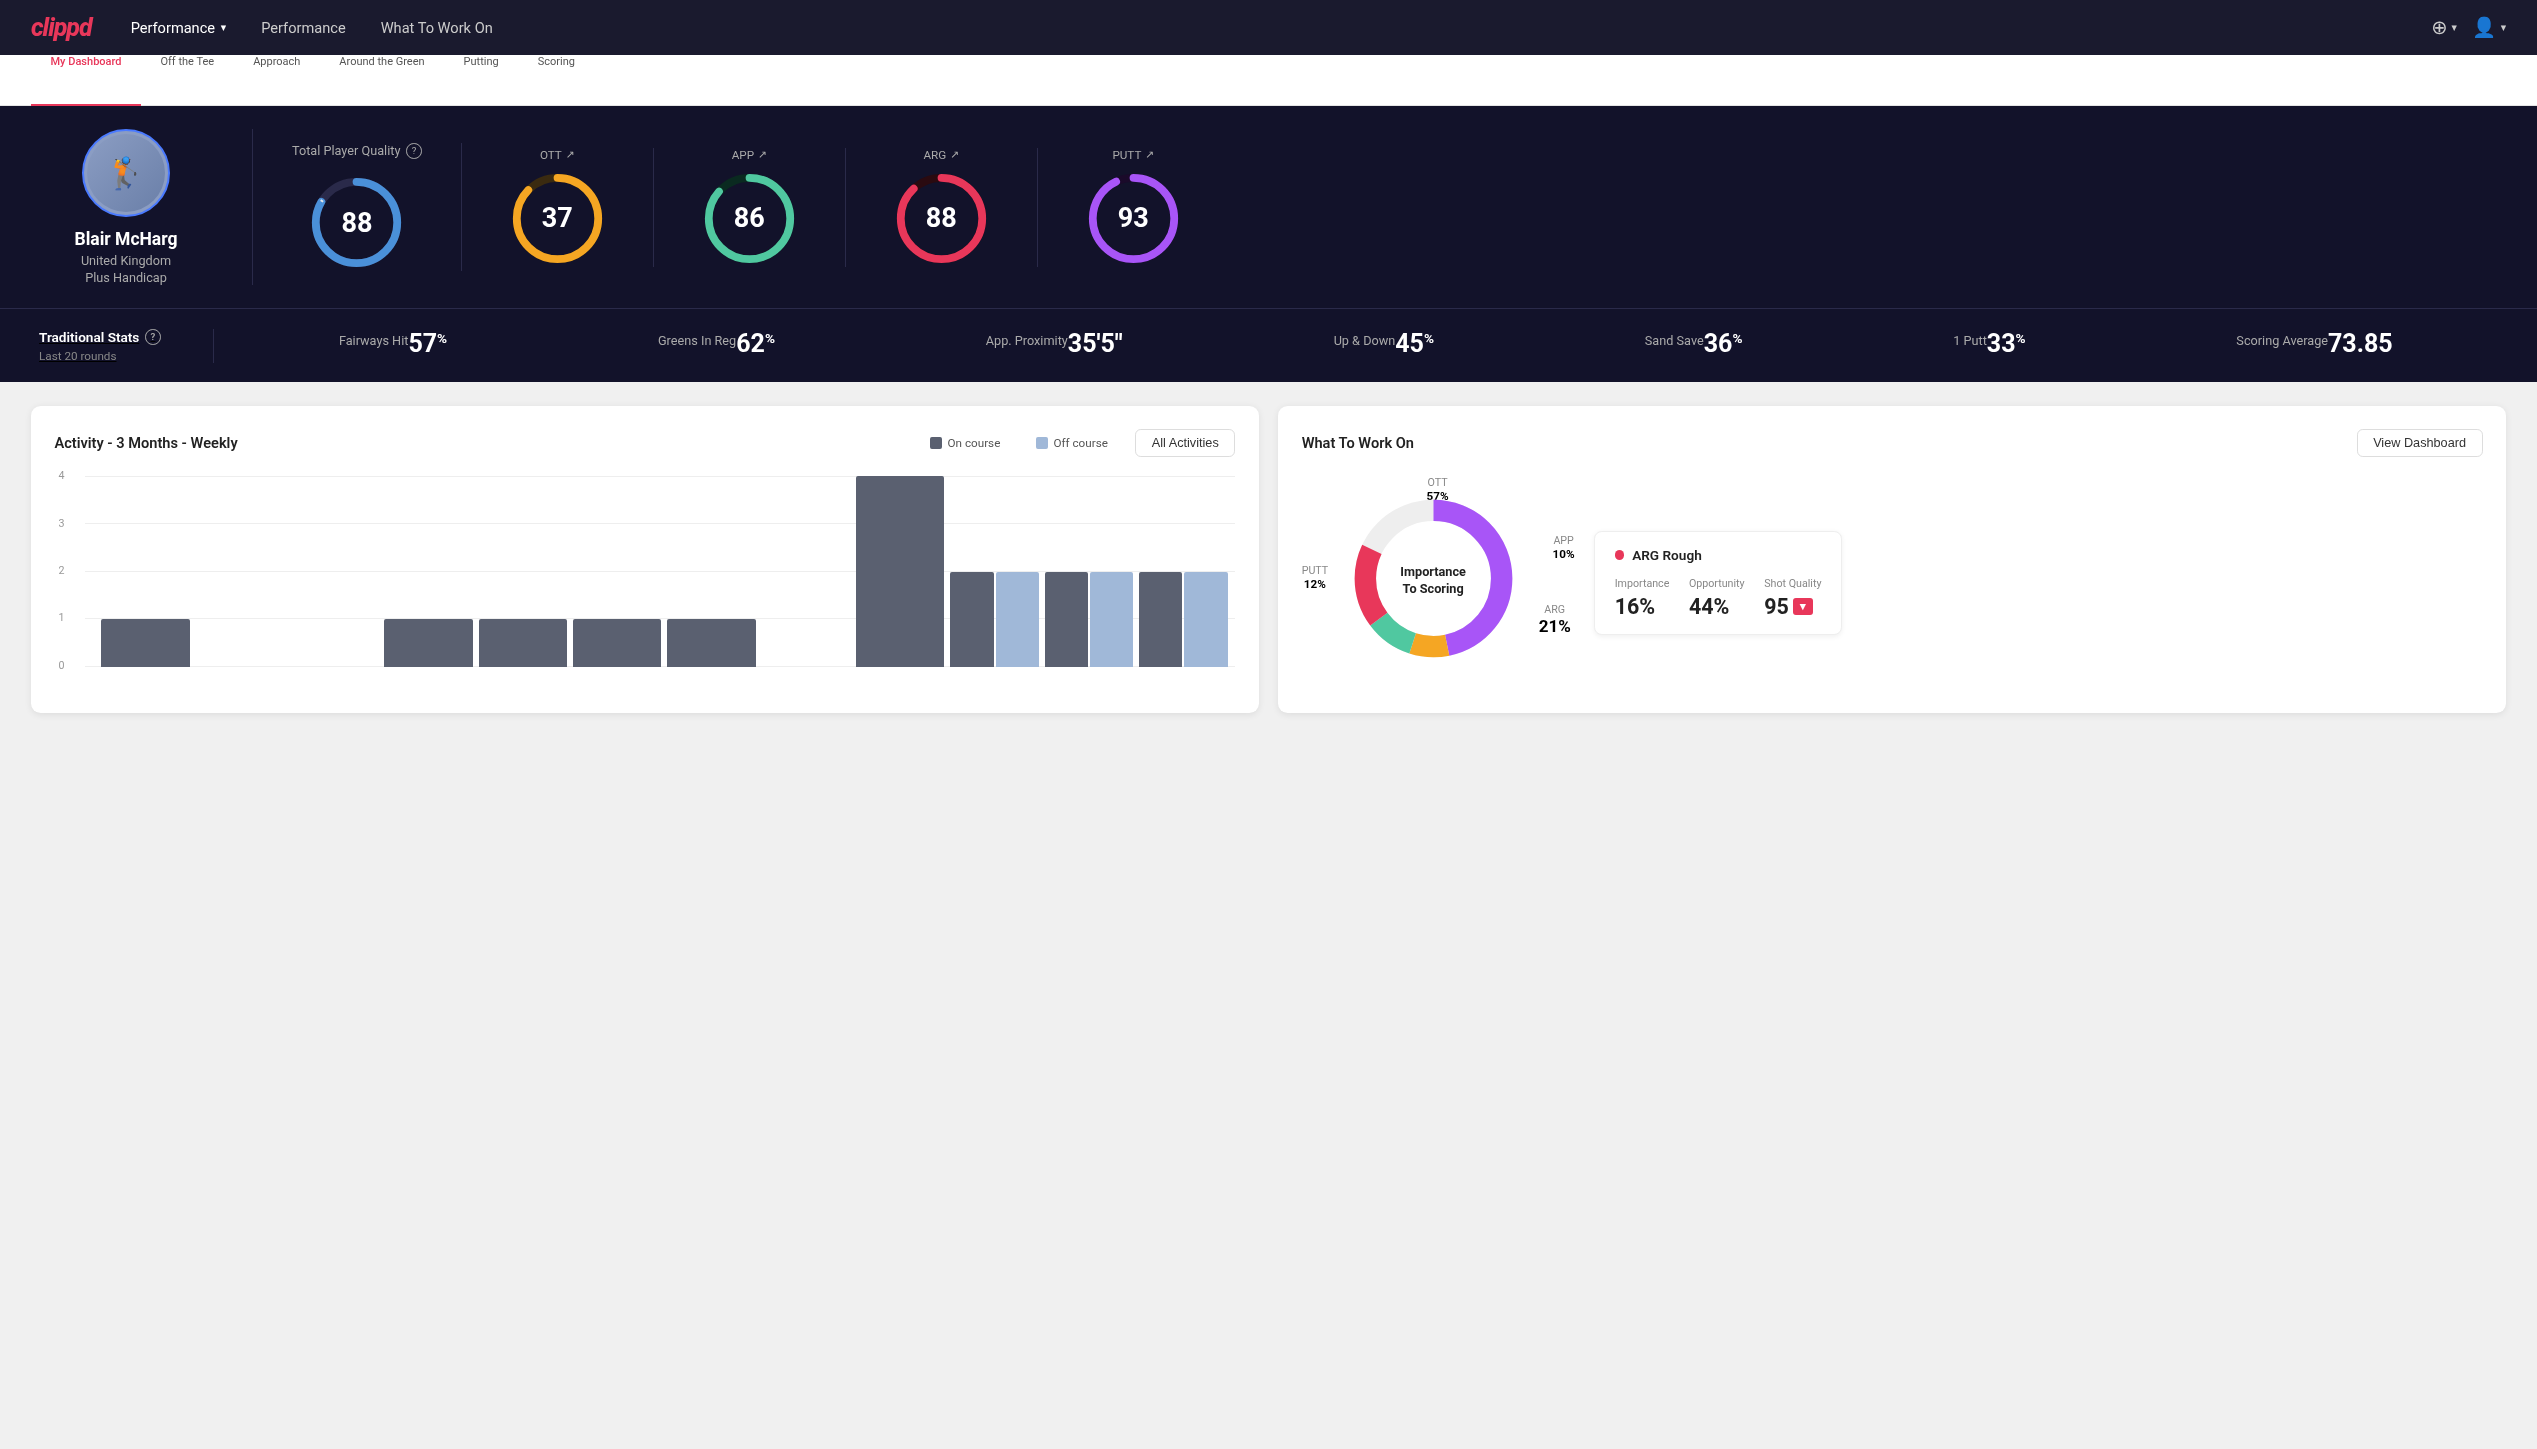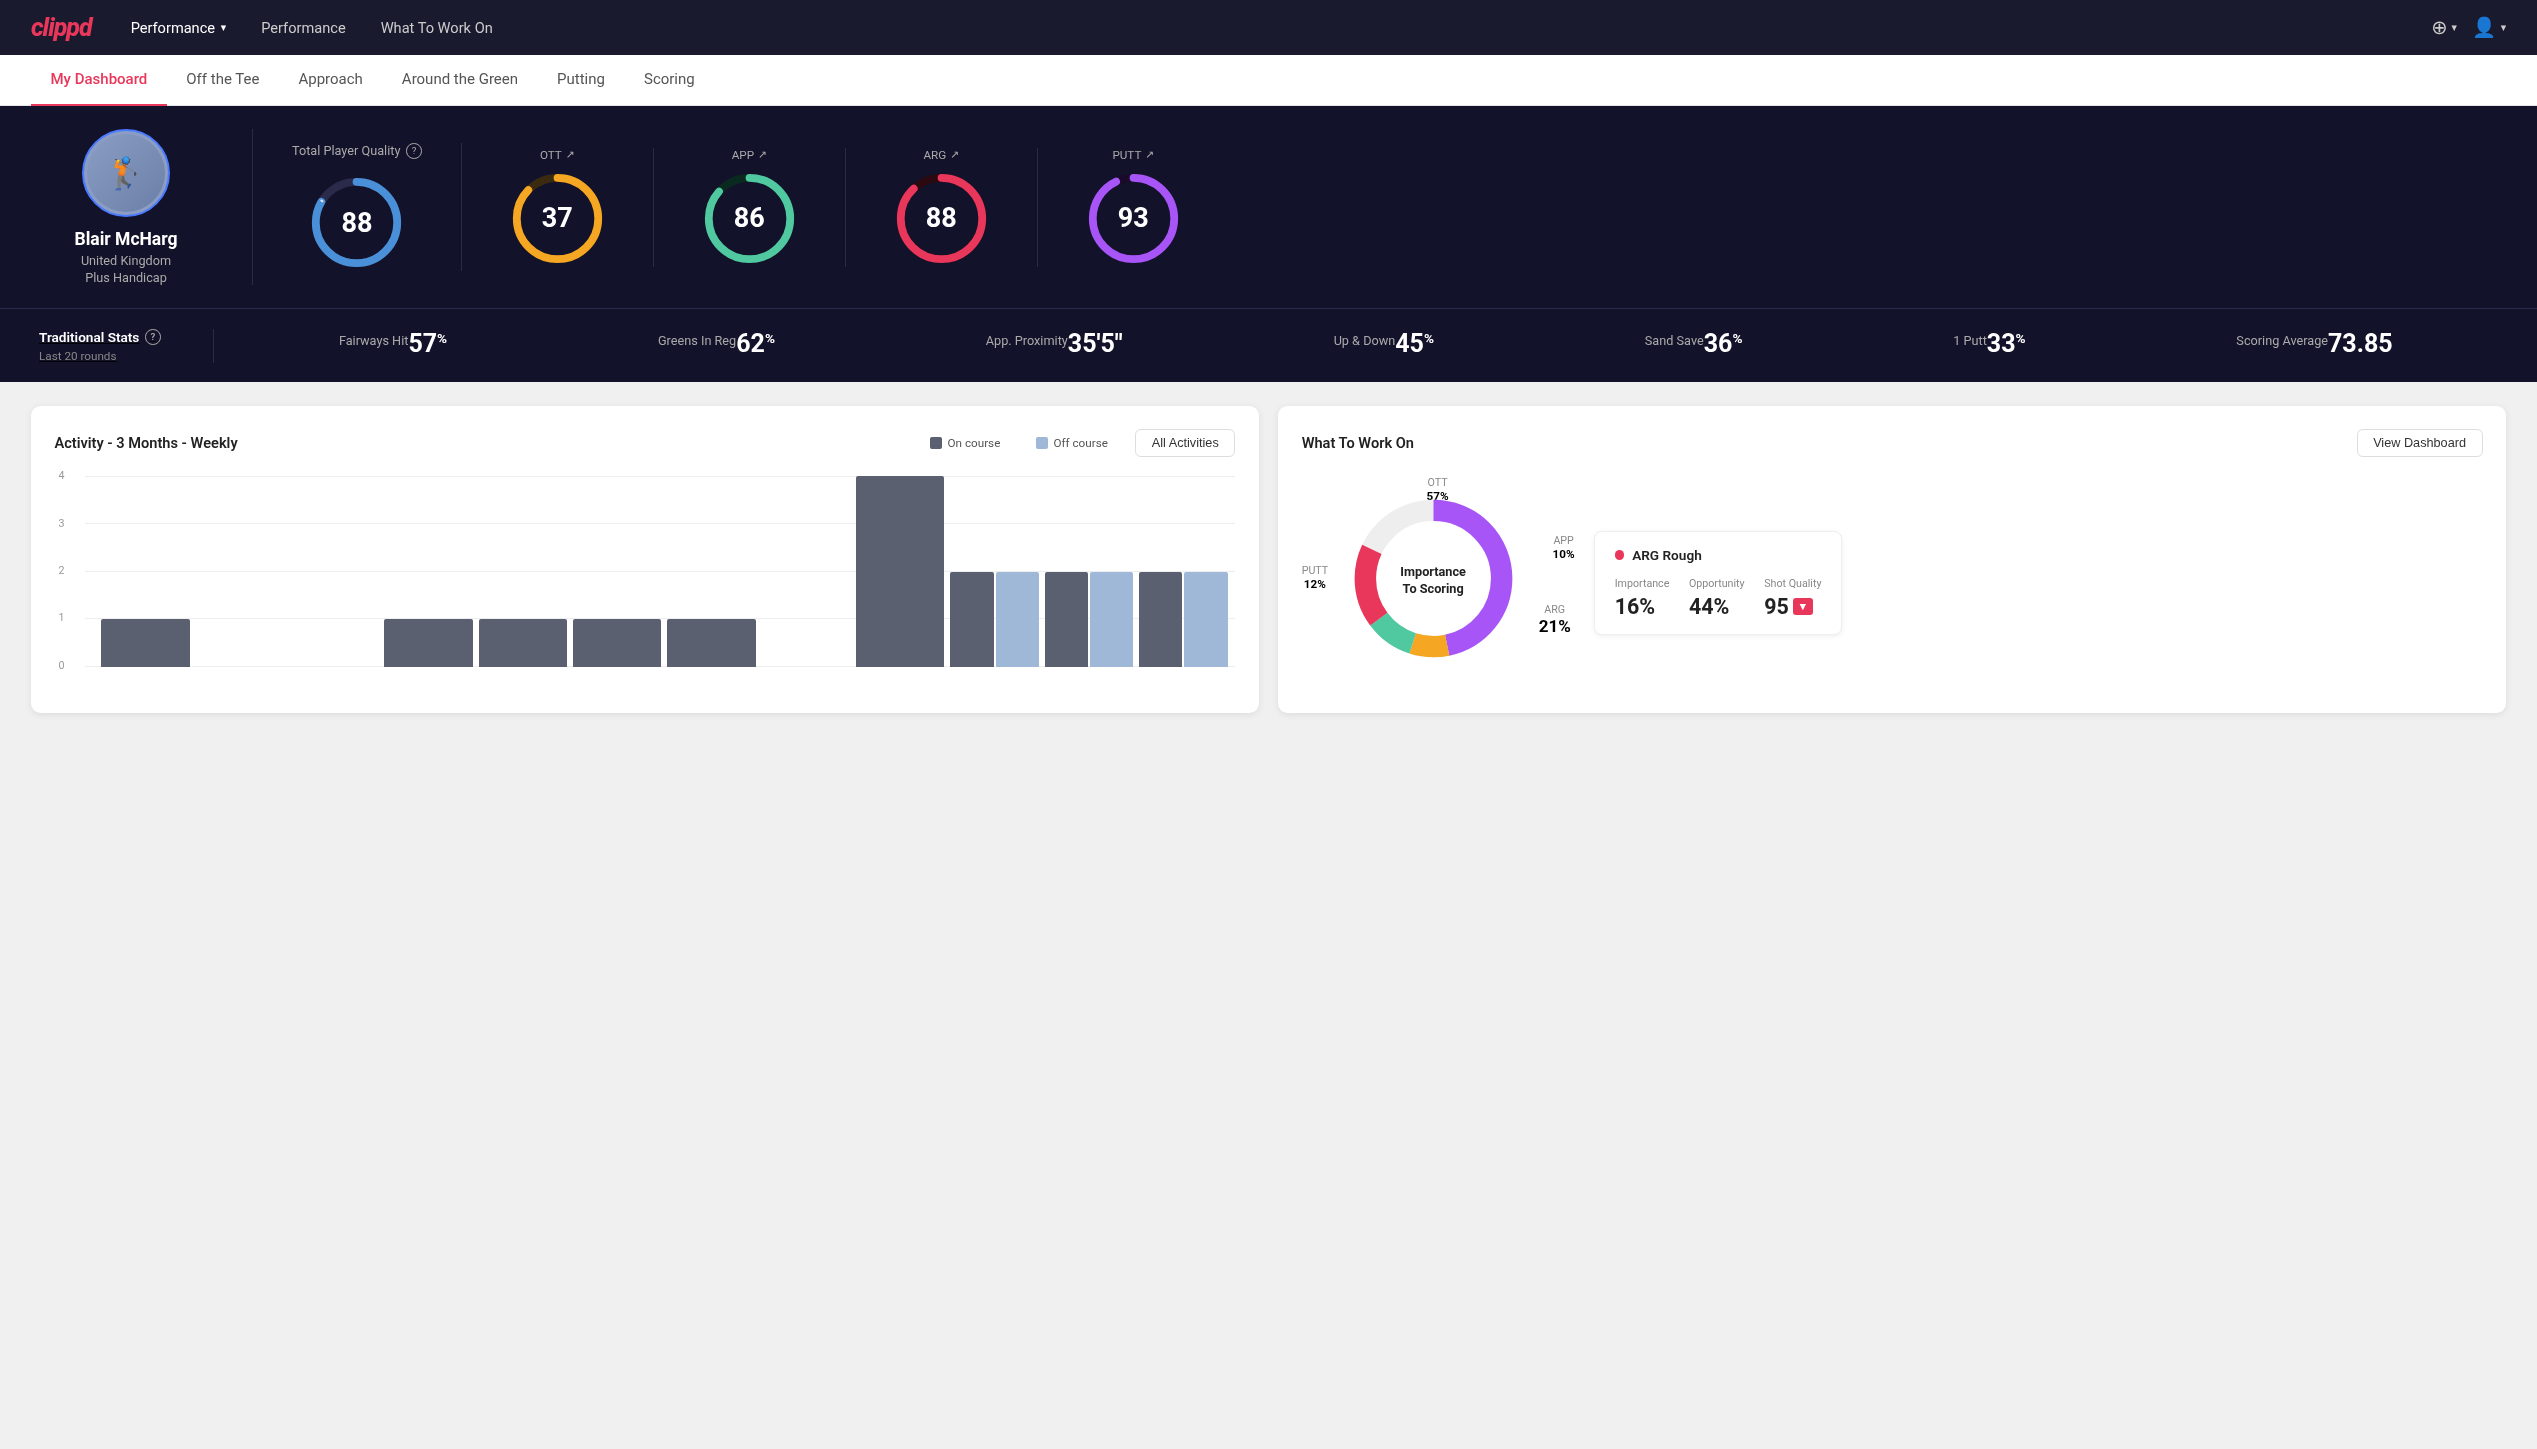--- a/index.html
+++ b/index.html
@@ -58,22 +58,22 @@
       align-items: center;
       padding: 0 31px;
       border-bottom: 1px solid #e5e5e5;
       height: 51px;
       gap: 0;
     }
     .tab-item {
       padding: 0 19.5px;
       height: 51px;
       display: flex;
-      align-items: center;
-      font-size: 15px;
+      align-items: flex-start;
+      font-size: 11px;
       color: #555;
       cursor: pointer;
       border-bottom: 2.9px solid transparent;
       white-space: nowrap;
     }
     .tab-item.active {
       color: #e8375a;
       border-bottom: 2.9px solid #e8375a;
       font-weight: 500;
     }

